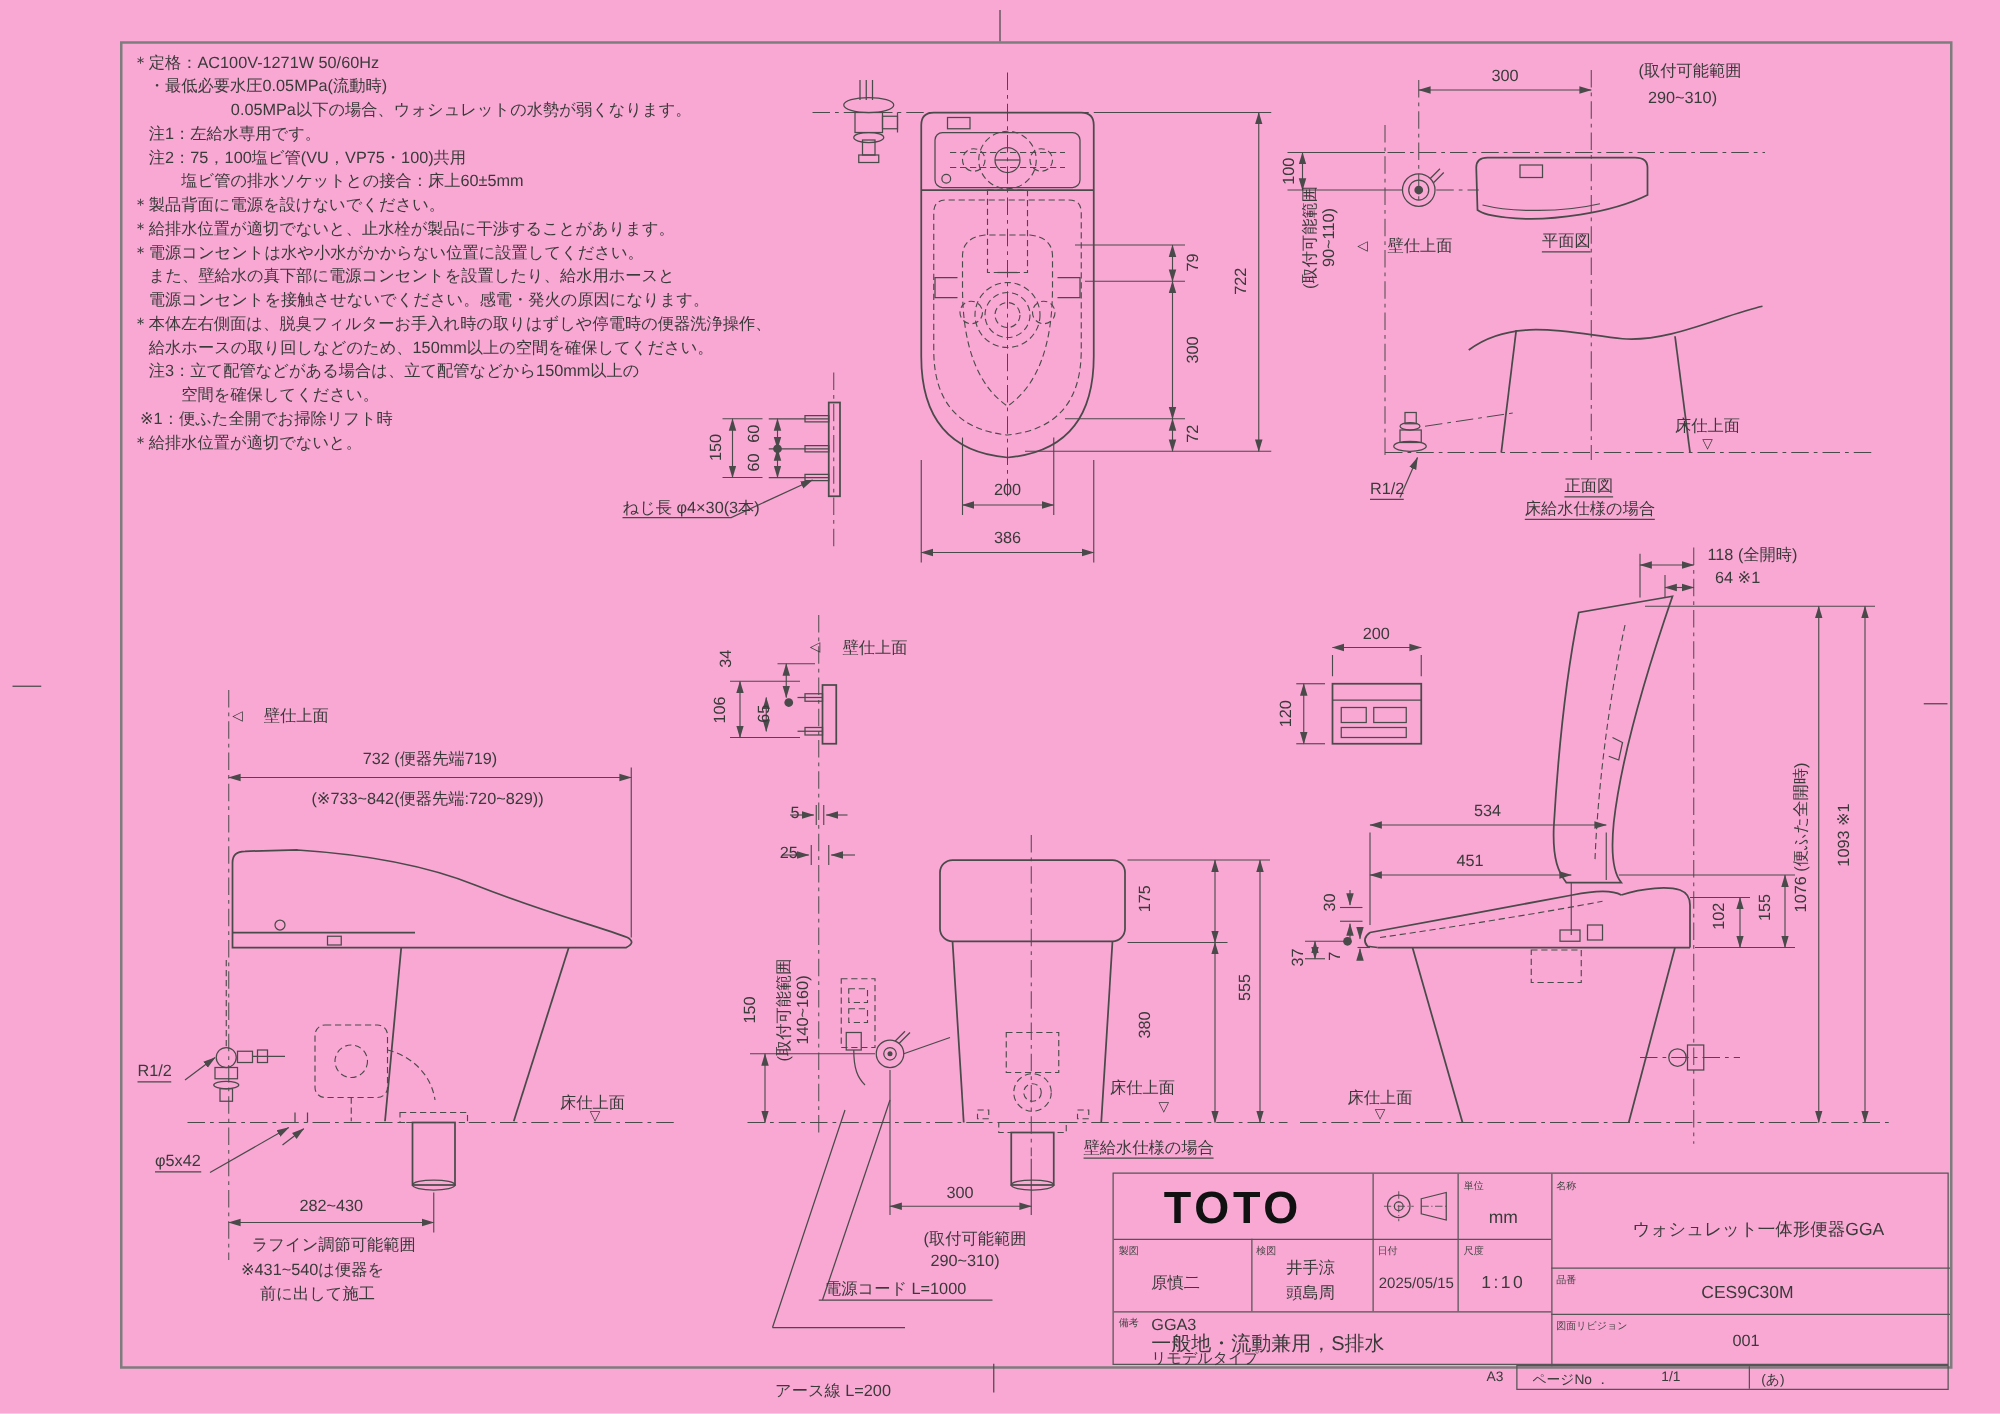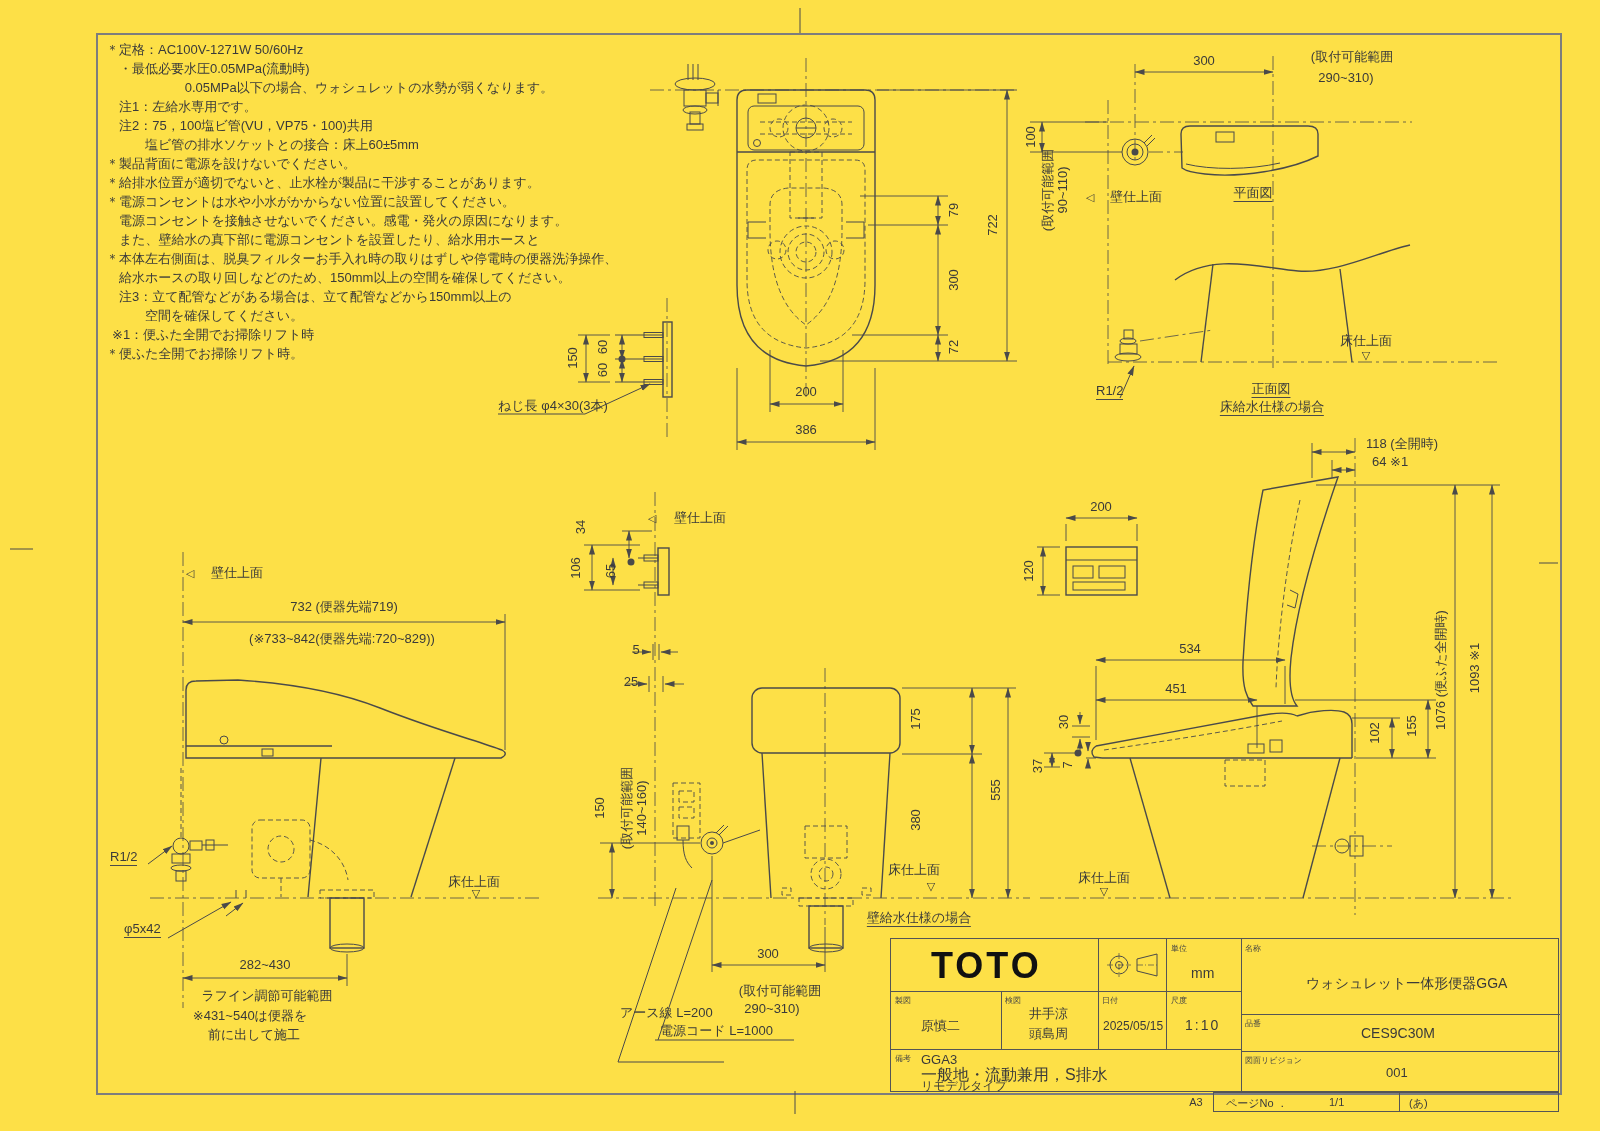--- a/index.html
+++ b/index.html
@@ -1,16 +1,16 @@
 <!DOCTYPE html>
 <html><head>
 <meta charset="utf-8">
 <style>
   html,body{margin:0;padding:0;background:#ffffff;}
-  .sheet{position:relative;width:1600px;height:1131px;background:#fde047;overflow:hidden;
+  .sheet{position:relative;width:1600px;height:1131px;background:#f9a8d4;overflow:hidden;
          font-family:"Liberation Sans","DejaVu Sans",sans-serif;color:#3a3a3a;}
   .frame{position:absolute;left:96px;top:33px;width:1462px;height:1058px;border:2px solid #7d7d7d;}
   svg.lines{position:absolute;left:0;top:0;}
   
   .o{fill:none;stroke:#4a4a4a;stroke-width:1.4px;}
   .t{fill:none;stroke:#4a4a4a;stroke-width:1px;}
   .d{fill:none;stroke:#4a4a4a;stroke-width:0.9px;stroke-dasharray:5 3;}
   .c{fill:none;stroke:#4a4a4a;stroke-width:0.8px;stroke-dasharray:14 4 3 4;}
   .m{fill:none;stroke:#4a4a4a;stroke-width:0.9px;}
   .f{fill:#4a4a4a;stroke:none;}
@@ -323,28 +323,28 @@
   <div class="notes">
     <span class="m0">＊定格：AC100V-1271W 50/60Hz</span>
     <span class="m1">・最低必要水圧0.05MPa(流動時)</span>
     <span class="m2">0.05MPa以下の場合、ウォシュレットの水勢が弱くなります。</span>
     <span class="m1">注1：左給水専用です。</span>
     <span class="m1">注2：75，100塩ビ管(VU，VP75・100)共用</span>
     <span class="m3">塩ビ管の排水ソケットとの接合：床上60±5mm</span>
     <span class="m0">＊製品背面に電源を設けないでください。</span>
     <span class="m0">＊給排水位置が適切でないと、止水栓が製品に干渉することがあります。</span>
     <span class="m0">＊電源コンセントは水や小水がかからない位置に設置してください。</span>
+    <span class="m1">また、壁給水の真下部に電源コンセントを設置したり、給水用ホースと</span>
     <span class="m1">電源コンセントを接触させないでください。感電・発火の原因になります。</span>
-    <span class="m1">また、壁給水の真下部に電源コンセントを設置したり、給水用ホースと</span>
     <span class="m0">＊本体左右側面は、脱臭フィルターお手入れ時の取りはずしや停電時の便器洗浄操作、</span>
     <span class="m1">給水ホースの取り回しなどのため、150mm以上の空間を確保してください。</span>
     <span class="m1">注3：立て配管などがある場合は、立て配管などから150mm以上の</span>
     <span class="m3">空間を確保してください。</span>
     <span class="mh">※1：便ふた全開でお掃除リフト時</span>
-    <span class="m0">＊便ふた全開でお掃除リフト時。</span>
+    <span class="m0">＊給排水位置が適切でないと。</span>
   </div>
 
   <span class="lb rot" style="left:573px;top:358px">150</span>
   <span class="lb rot" style="left:603px;top:347px">60</span>
   <span class="lb rot" style="left:603px;top:370px">60</span>
   <span class="lb lla" style="left:498px;top:406px">ねじ長 φ4×30(3本)</span>
 
   <span class="lb rot" style="left:954px;top:210px">79</span>
   <span class="lb rot" style="left:993px;top:225px">722</span>
   <span class="lb rot" style="left:954px;top:280px">300</span>
@@ -397,21 +397,21 @@
     </span>
   <span class="lb rot" style="left:916px;top:719px">175</span>
   <span class="lb rot" style="left:916px;top:820px">380</span>
   <span class="lb rot" style="left:996px;top:790px">555</span>
   <span class="lb" style="left:914px;top:870px">床仕上面</span>
   <span class="lb tri" style="left:931px;top:886px">▽</span>
   <span class="lb" style="left:768px;top:954px">300</span>
   <span class="lb" style="left:780px;top:991px">(取付可能範囲</span>
   <span class="lb" style="left:772px;top:1009px">290~310)</span>
   <span class="lb lla" style="left:660px;top:1031px">電源コード L=1000</span>
-  <span class="lb lla" style="left:620px;top:1013px">アース線 L=200</span>
+  <span class="lb lla" style="left:620px;top:1113px">アース線 L=200</span>
   <span class="lb ul" style="left:919px;top:919px">壁給水仕様の場合</span>
 
   <span class="lb lla" style="left:1366px;top:444px">118 (全開時)</span>
   <span class="lb lla" style="left:1372px;top:462px">64 ※1</span>
   <span class="lb" style="left:1101px;top:507px">200</span>
   <span class="lb rot" style="left:1029px;top:571px">120</span>
   <span class="lb" style="left:1190px;top:649px">534</span>
   <span class="lb" style="left:1176px;top:689px">451</span>
   <span class="lb rot" style="left:1064px;top:722px">30</span>
   <span class="lb rot" style="left:1038px;top:766px">37</span>

